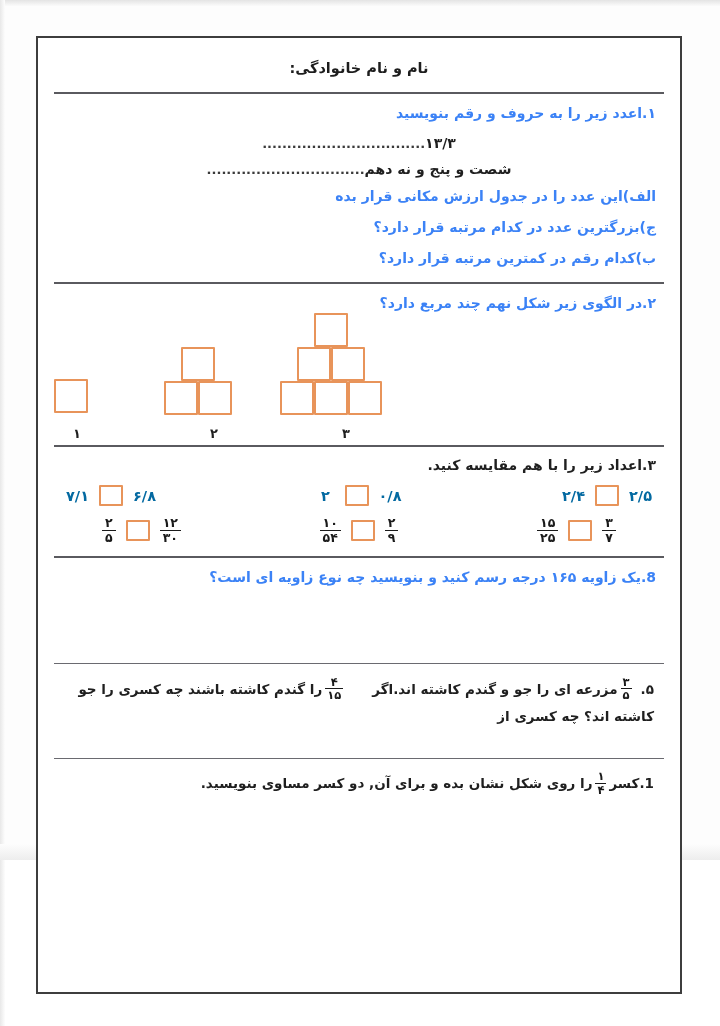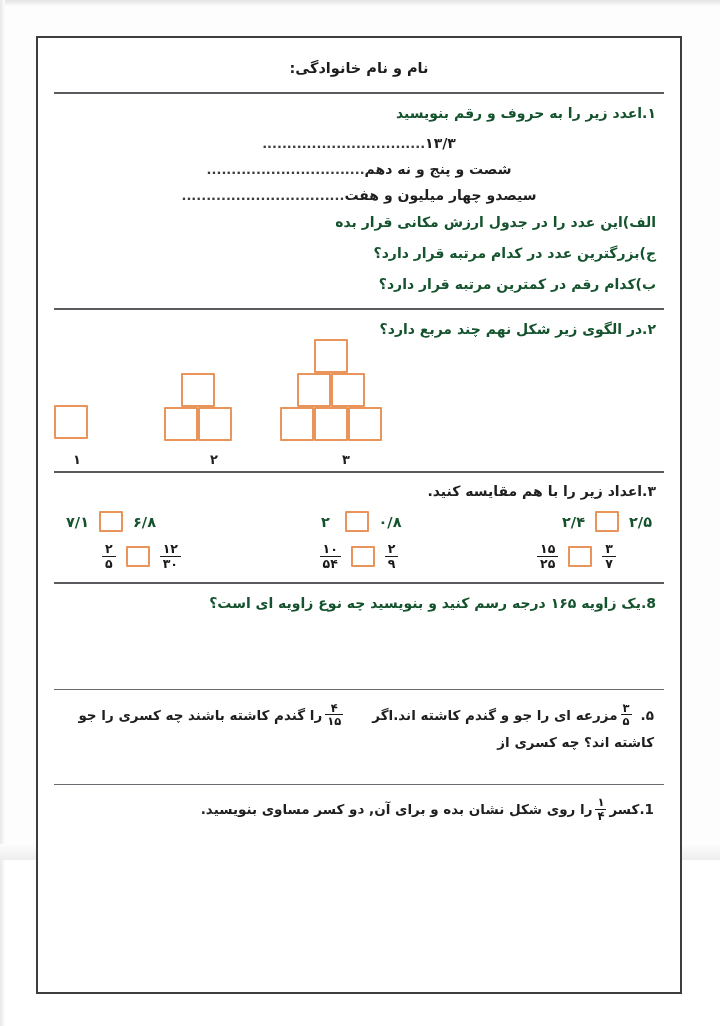--- a/index.html
+++ b/index.html
@@ -79,21 +79,21 @@
     padding: 22px 0 16px 0;
     font-size: 14.5px;
     color: #1d1d1d;
     font-weight: bold;
     letter-spacing: 0.2px;
   }
 
   .q-line {
     text-align: right;
     font-size: 14px;
-    color: #14532d;
+    color: #3b82f6;
     padding: 9px 8px 3px 8px;
     line-height: 1.5;
     direction: rtl;
     font-weight: bold;
   }
 
   .q-line.sub {
     padding-top: 7px;
   }
 
@@ -162,21 +162,21 @@
     padding-left: 48px;
   }
   .cmp-item {
     display: flex;
     flex-direction: row-reverse;
     align-items: center;
     gap: 10px;
   }
   .cmp-val {
     font-size: 14.5px;
-    color: #14532d;
+    color: #0369a1;
     font-weight: bold;
     min-width: 18px;
     text-align: center;
   }
   .cmp-box {
     width: 24px;
     height: 21px;
     border: 2.5px solid #e8945a;
     box-sizing: border-box;
     border-radius: 1px;
@@ -242,23 +242,20 @@
       <div class="name-row">نام و نام خانوادگی:</div>
       <div class="rule"></div>
 
       <div class="q-line">۱.اعدد زیر را به حروف و رقم بنویسید</div>
 
       <div class="dots-line">
         <span>۱۳/۳</span><span class="dots">.................................</span>
       </div>
       <div class="dots-line">
         <span>شصت و پنج و نه دهم</span><span class="dots">................................</span>
-      </div>
-      <div class="dots-line">
-        <span>سیصدو چهار میلیون و هفت</span><span class="dots">.................................</span>
       </div>
 
       <div class="q-line sub">الف)این عدد را در جدول ارزش مکانی قرار بده</div>
       <div class="q-line sub">ج)بزرگترین عدد در کدام مرتبه قرار دارد؟</div>
       <div class="q-line sub">ب)کدام رقم در کمترین مرتبه قرار دارد؟</div>
 
       <div class="rule" style="margin-top:10px;"></div>
 
       <div class="q-line">۲.در الگوی زیر شکل نهم چند مربع دارد؟</div>
 

